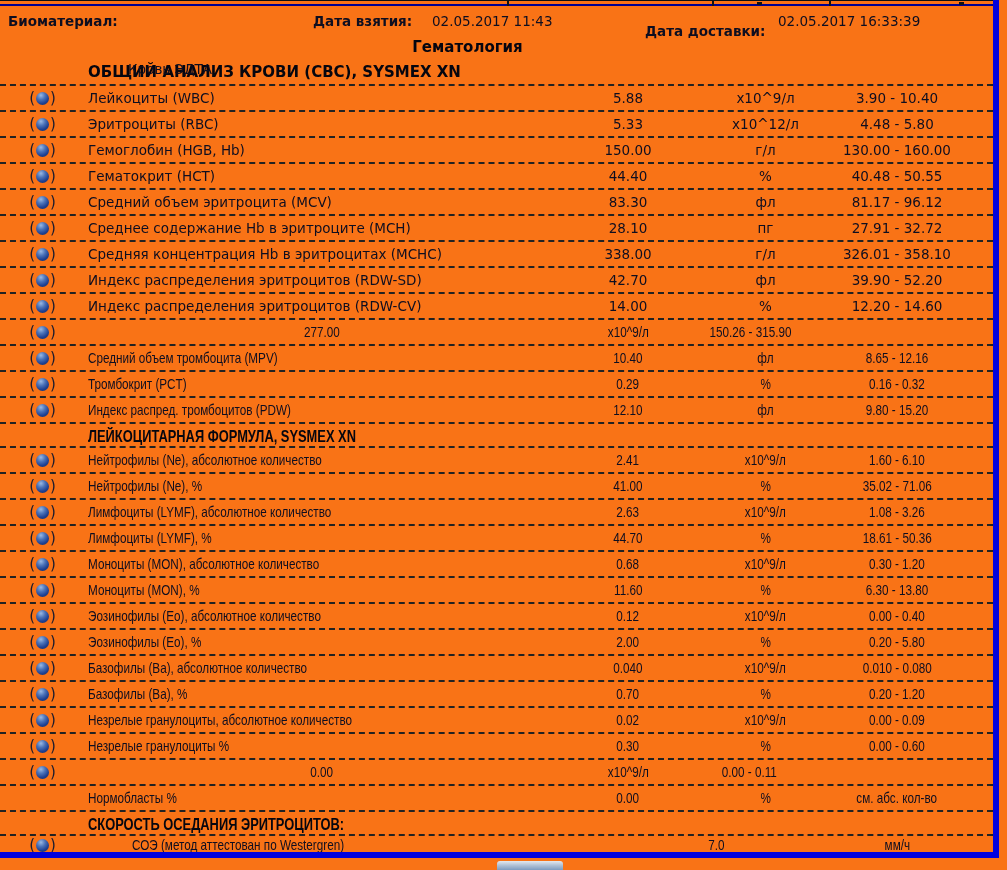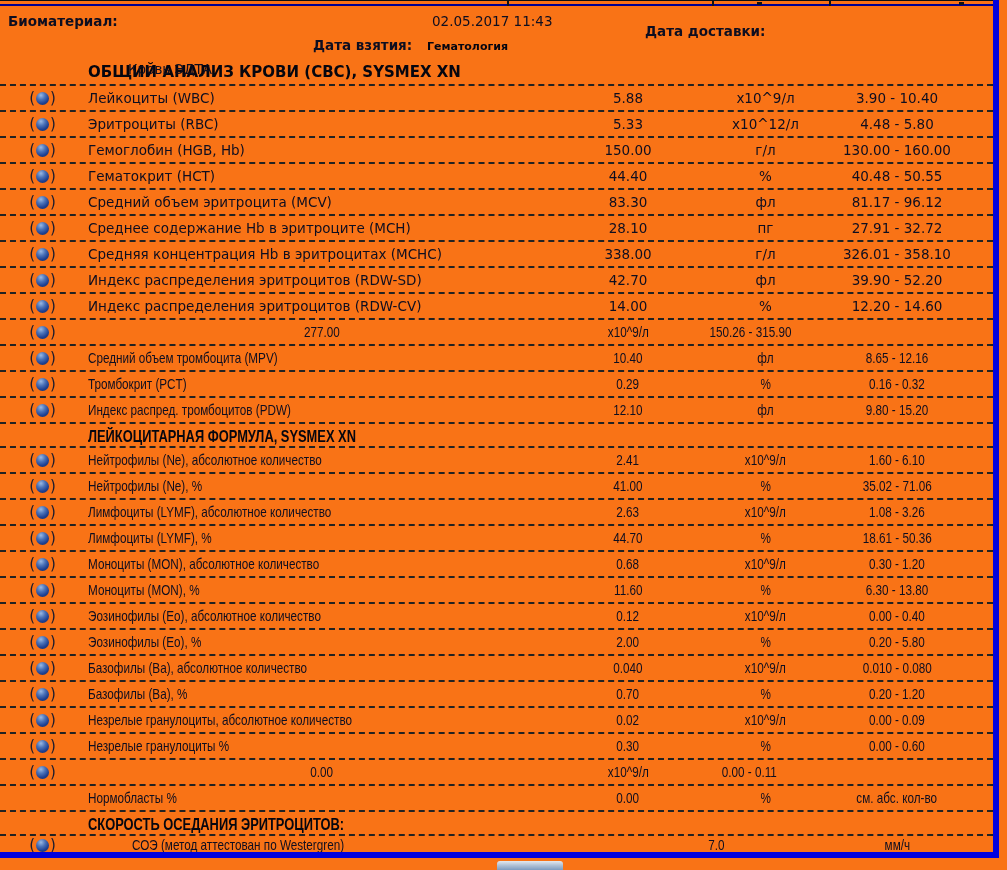--- a/index.html
+++ b/index.html
@@ -21,26 +21,26 @@
 
   
   .frame-right{position:absolute;top:0;left:993px;width:6px;height:858px;background:var(--blue-border);}
   .frame-bottom{position:absolute;top:852px;left:0;width:999px;height:6px;background:var(--blue-border);}
 
   
   .meta{position:relative;width:993px;height:28px;font-size:13.5px;}
   .meta span{position:absolute;top:0;line-height:30px;white-space:nowrap;}
   .meta .lbl{font-weight:bold;}
   .m1{left:8px;}  .m1v{left:128px;margin-top:48px;}
-  .m2{left:313px;margin-top:24px;} .m2v{left:432px;}
+  .m2{left:313px;} .m2v{left:432px;}
   .m3{left:645px;margin-top:10px;} .m3v{left:778px;}
 
   
   .doc-title{width:935px;height:26px;line-height:26px;text-align:center;
-             font-weight:bold;font-size:11px;color:#050510;}
+             font-weight:bold;font-size:15px;color:#050510;}
 
   
   .tbl{width:993px;}
   .heading{height:24px;line-height:24px;padding-left:88px;font-weight:bold;
            font-size:15px;color:#06060f;white-space:nowrap;}
   .heading.dash{border-top:2px dashed #222;}
   .heading .t{display:inline-block;}
   .heading.cnd{font-size:16.5px;}
   .heading.cnd .t{font-family:"Liberation Sans",sans-serif;transform:scaleX(0.78);transform-origin:left center;}
 
@@ -81,20 +81,21 @@
     <div class="dot" style="left:757px"></div>
     <div class="dot" style="left:959px"></div>
   </div>
 
   <div class="meta">
     <span class="lbl m1">Биоматериал:</span>
     <span class="m1v">Кровь ЭДТА</span>
     <span class="lbl m2">Дата взятия:</span>
     <span class="m2v">02.05.2017 11:43</span>
     <span class="lbl m3">Дата доставки:</span>
+    <span class="m3v">02.05.2017 16:33:39</span>
   </div>
 
   <div class="doc-title">Гематология</div>
 
   <div class="tbl">
       <div class="heading">
     <span class="t">ОБЩИЙ АНАЛИЗ КРОВИ (CBC), SYSMEX XN</span>
   </div>
       <div class="row">
     <div class="c-icon">

